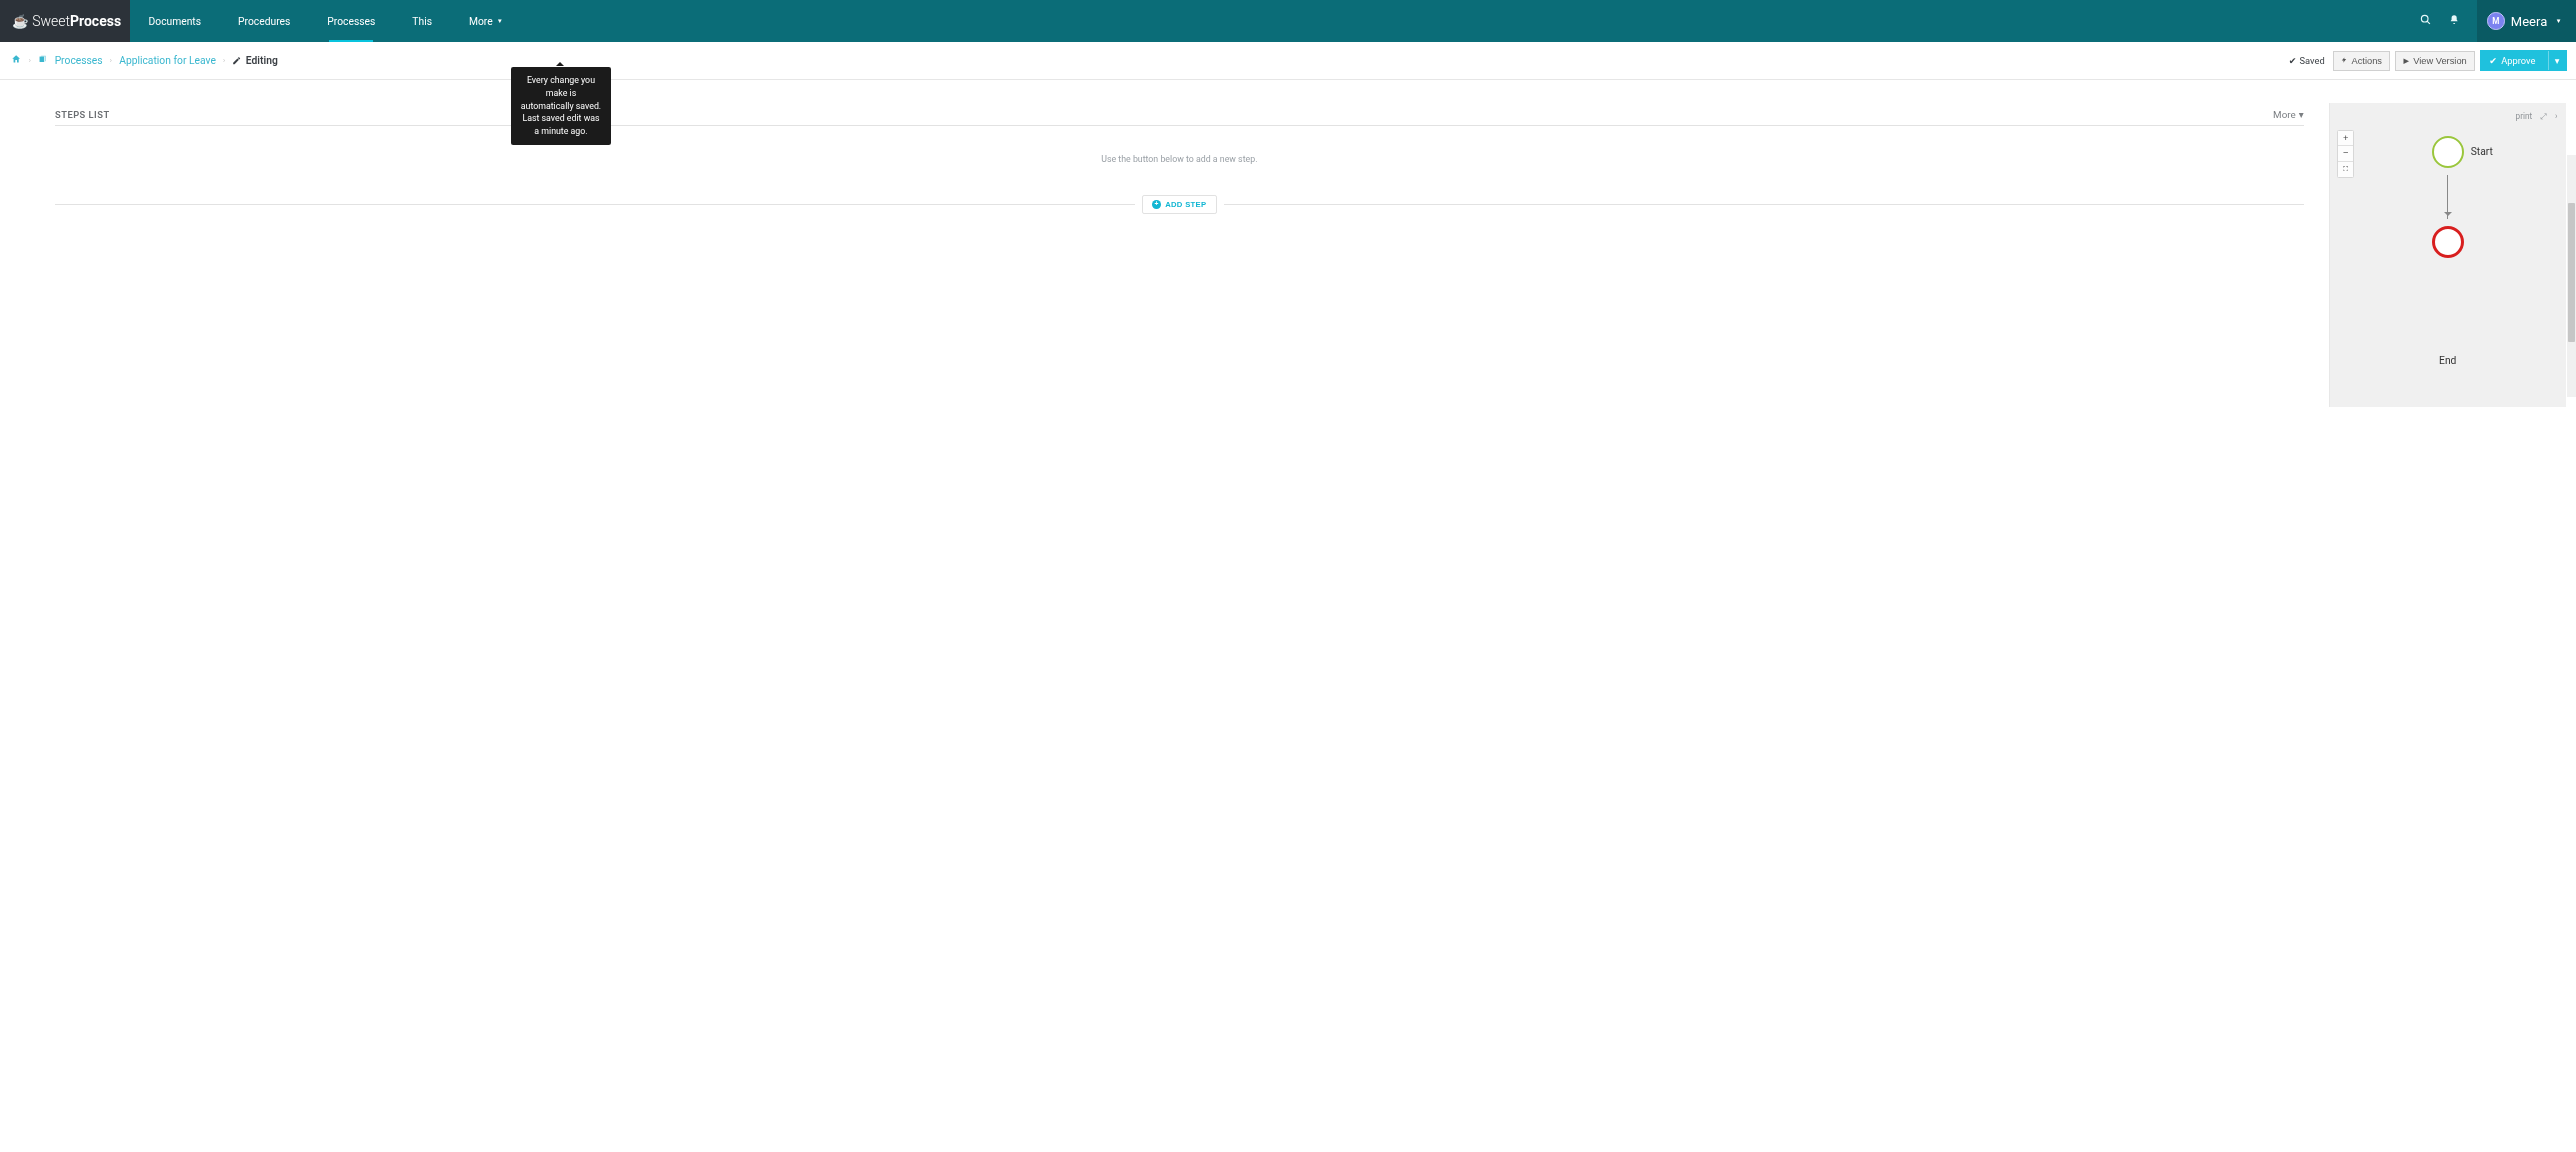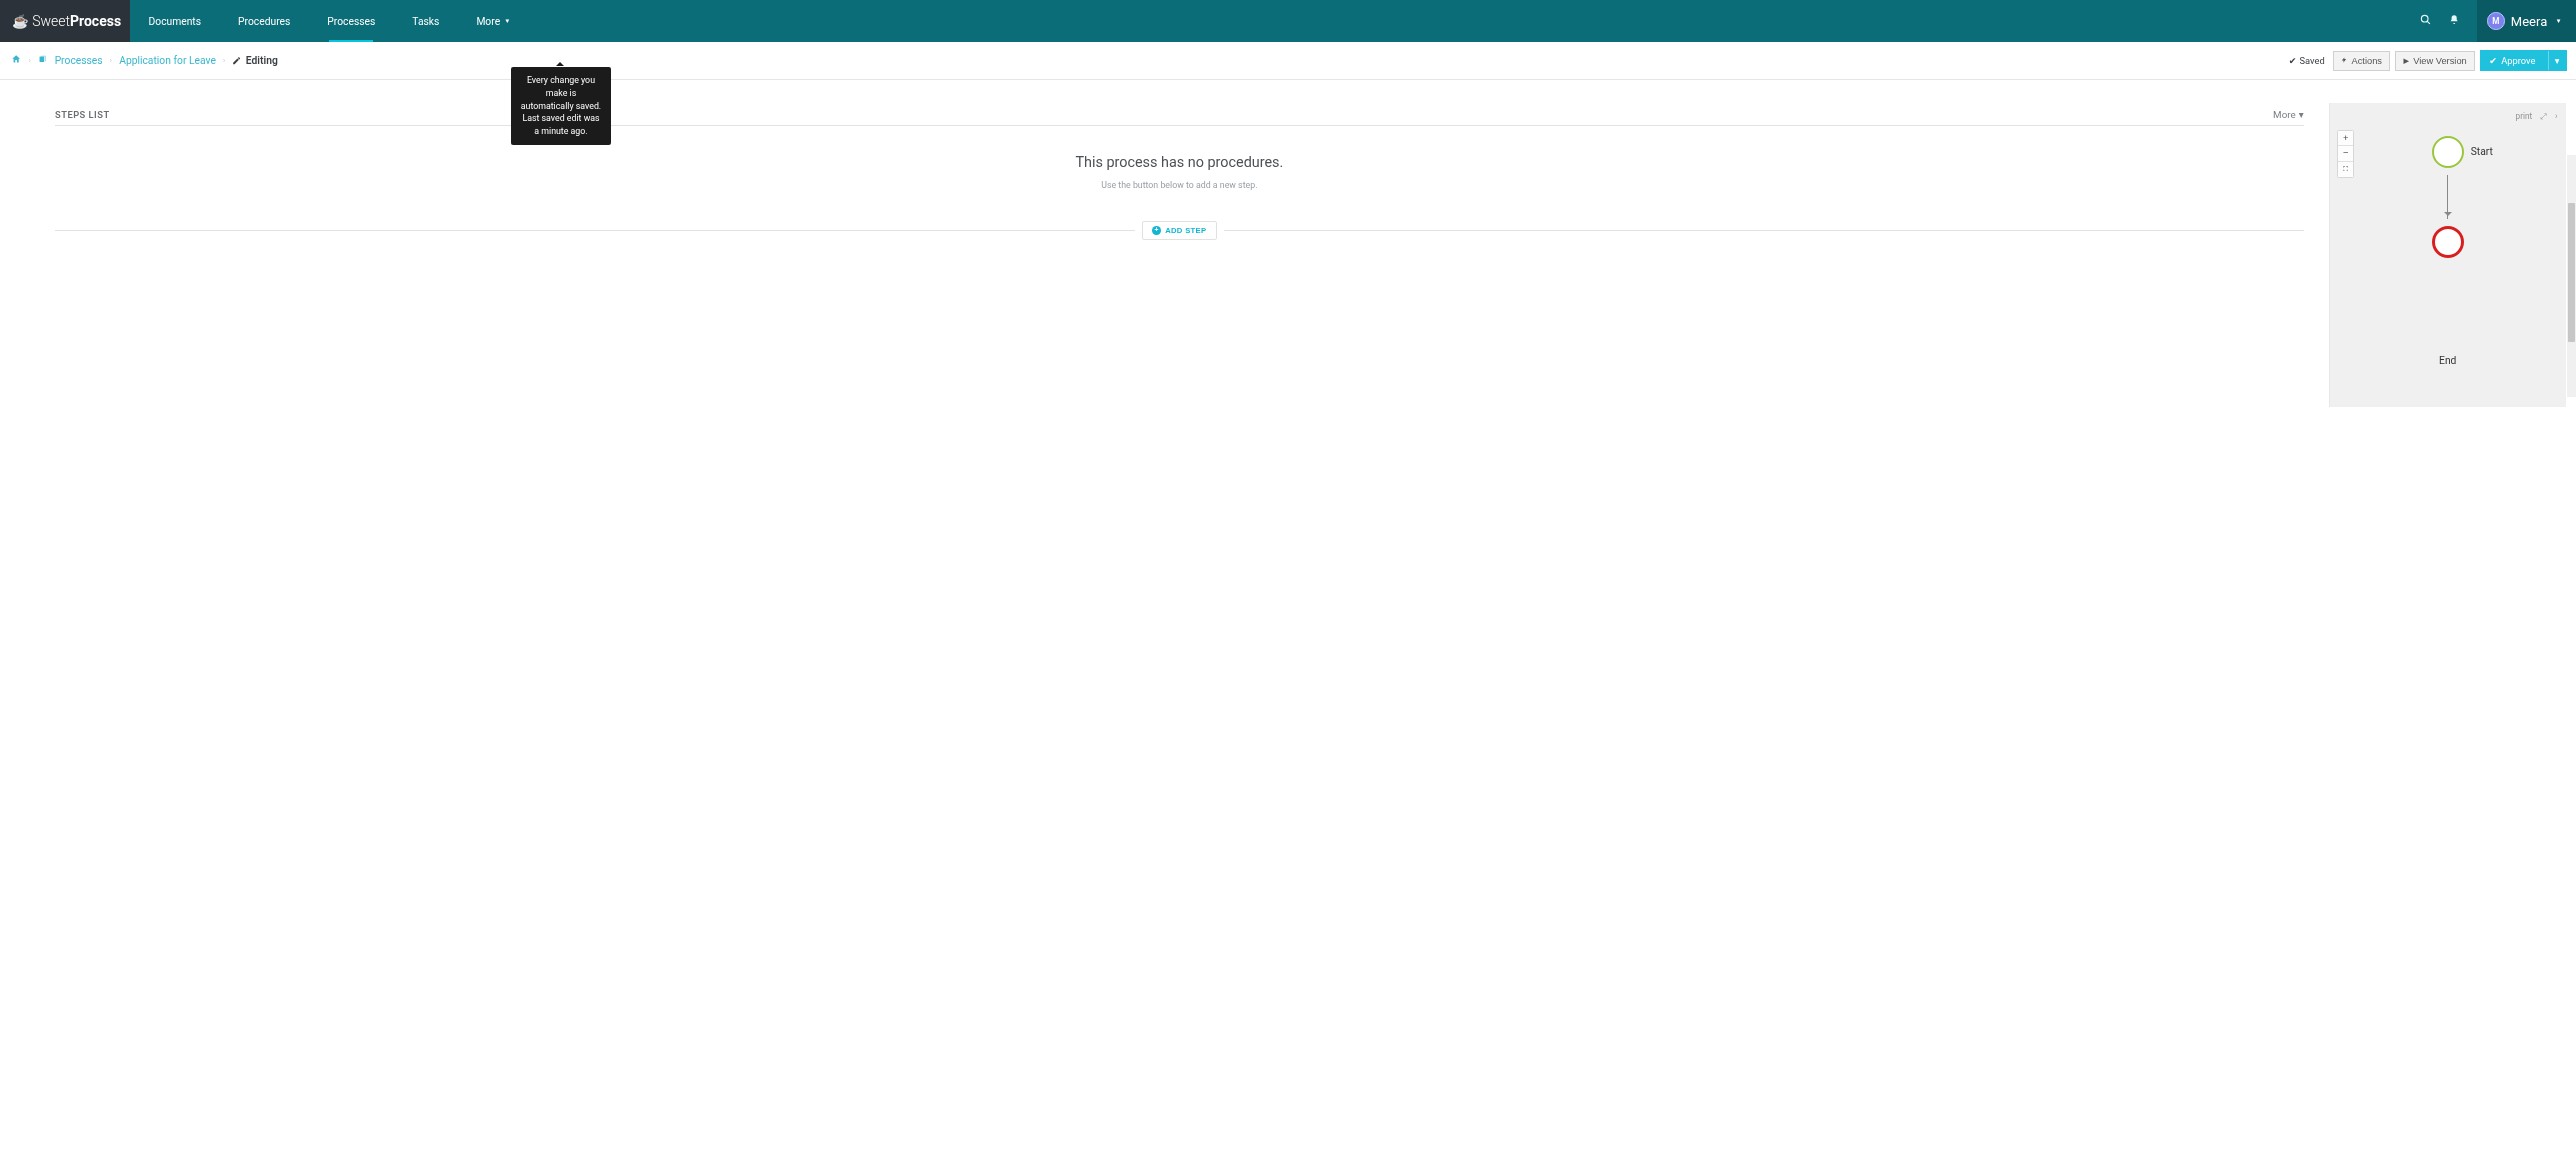--- a/index.html
+++ b/index.html
@@ -290,21 +290,21 @@
         <span>Documents</span>
       </a>
     <a href="#">
         <span>Procedures</span>
       </a>
     <a href="#" class="active">
       <span>Processes</span>
       <span class="underline"></span>
     </a>
     <a href="#">
-        <span>Tasks</span>
+        <span>This</span>
       </a>
     <a href="#">
       <span>More</span>
       <span class="more-caret">▼</span>
     </a>
   </nav>
   <div class="right">
     <span class="icon">
       <svg width="11.3" height="11.3" viewBox="0 0 24 24" fill="none" stroke="currentColor" stroke-width="2.5">
           <circle cx="10" cy="10" r="7"></circle>
@@ -390,21 +390,20 @@
   <div class="steps-col">
     <div class="steps-header">
       <span class="steps-title">STEPS LIST</span>
       <span class="steps-more">
         <span>More</span>
         <span>▾</span>
       </span>
     </div>
 
     <div class="steps-empty">
-      <h2>This process has no procedures.</h2>
       <p>Use the button below to add a new step.</p>
     </div>
 
     <div class="addstep-row">
       <div class="line"></div>
       <button class="addstep-btn">
         <span class="plus">+</span>
         <span>ADD STEP</span>
       </button>
       <div class="line"></div>

